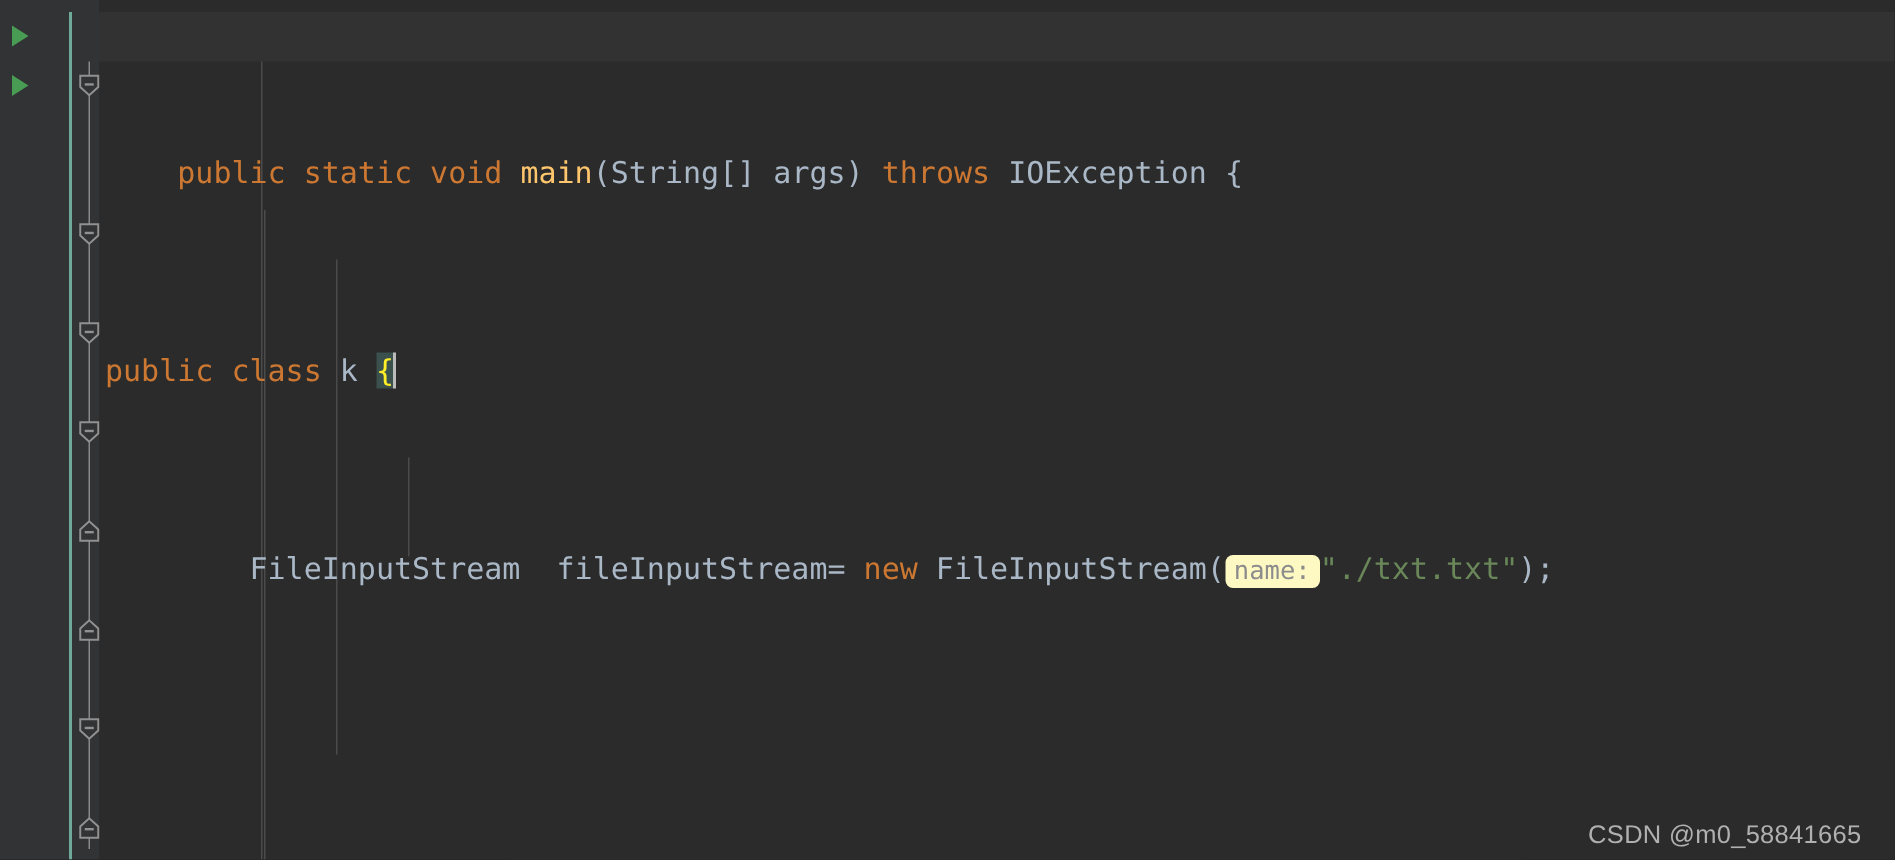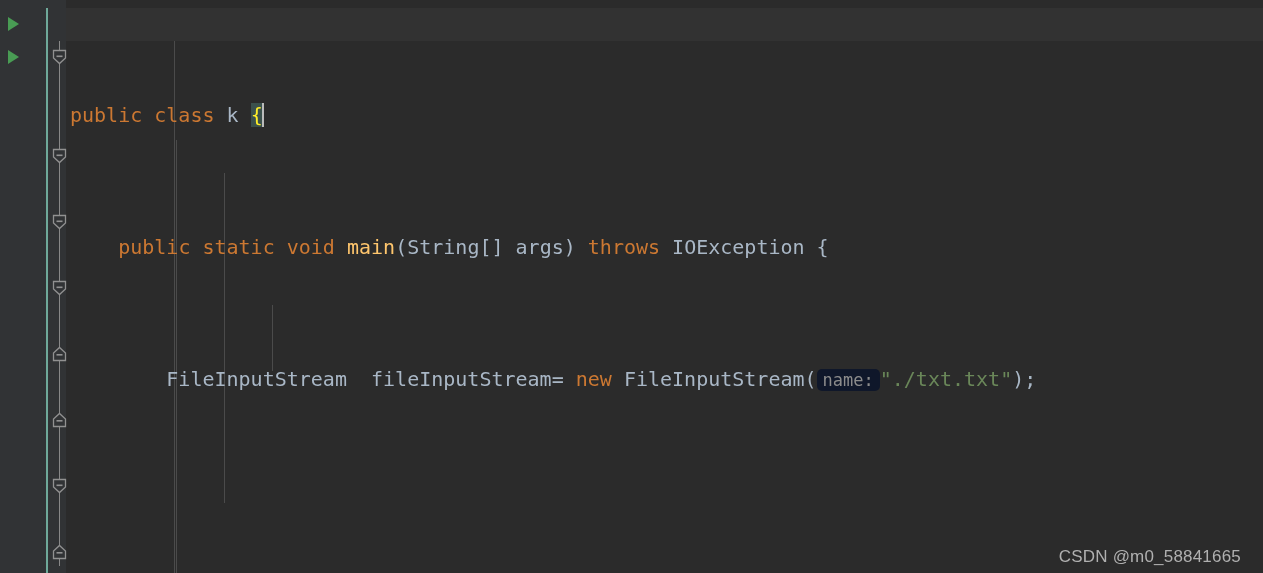--- a/index.html
+++ b/index.html
@@ -124,21 +124,21 @@
   }
   .caret {
     display: inline-block;
     width: 2px;
     height: 24px;
     background: #BBBBBB;
     vertical-align: -5px;
     margin-left: -1px;
   }
   .hint {
-    background: #0f172a;
+    background: #fef9c3;
     color: #8C8C8C;
     border-radius: 5px;
     padding: 1px 6px;
     font-size: 17px;
   }
 
   
   .watermark {
     position: absolute;
     right: 22px;
@@ -158,23 +158,23 @@
   <div class="code-area">
     <div class="current-line" style="top:8px;"></div>
 
     <div class="indent-guide" style="left:108px;  top:41px;  height:532px;"></div>
     <div class="indent-guide" style="left:110px;  top:140px; height:433px;"></div>
     <div class="indent-guide" style="left:158px;  top:173px; height:330px;"></div>
     <div class="indent-guide" style="left:206px;  top:305px; height:66px;"></div>
 
     <div class="code-lines">
 
+      <div class="line"><span>    </span><span class="kw">public static void </span><span class="mdecl">main</span><span class="id">(</span><span class="cls">String</span><span class="id">[] args) </span><span class="kw">throws </span><span class="cls">IOException</span><span class="id"> {</span></div>
+
       <div class="line"><span class="kw">public class </span><span class="id">k </span><span class="brace-match">{</span><span class="caret"></span></div>
-
-      <div class="line"><span>    </span><span class="kw">public static void </span><span class="mdecl">main</span><span class="id">(</span><span class="cls">String</span><span class="id">[] args) </span><span class="kw">throws </span><span class="cls">IOException</span><span class="id"> {</span></div>
 
       <div class="line"><span>        </span><span class="cls">FileInputStream</span><span class="id">  fileInputStream= </span><span class="kw">new </span><span class="cls">FileInputStream(</span><span class="hint">name:</span><span class="str">"./txt.txt"</span><span class="id">);</span></div>
 
       <div class="line"> </div>
 
       
 
       
 
       

